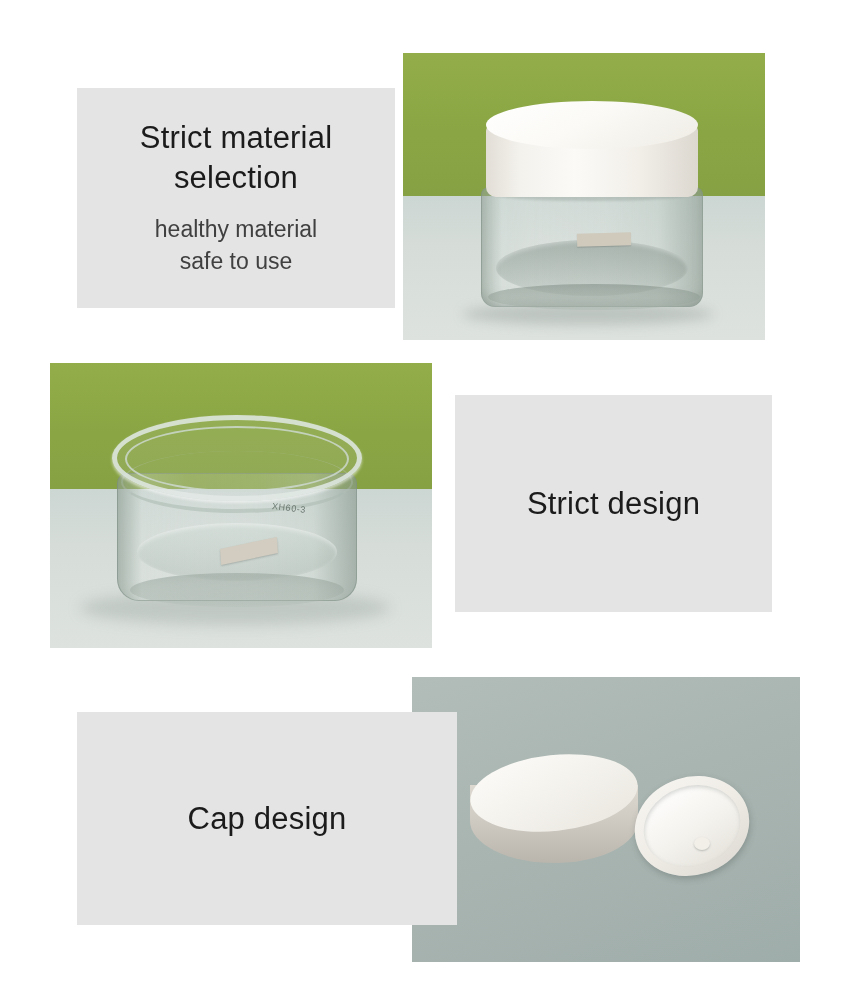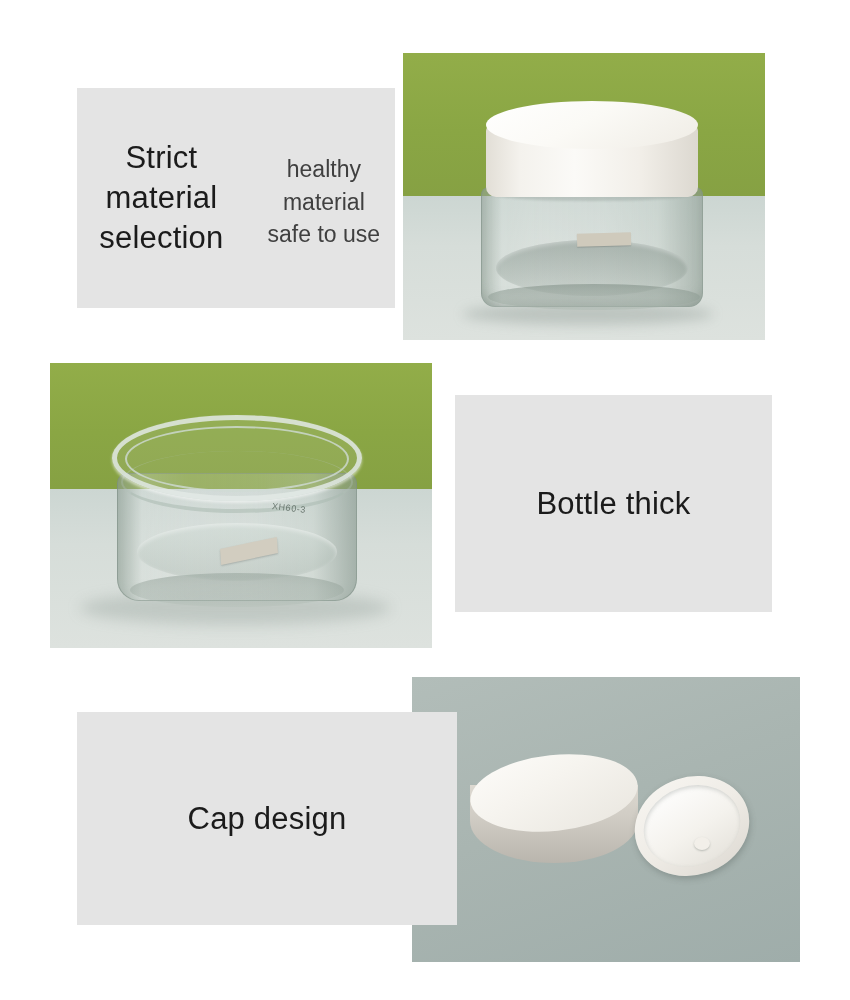--- a/index.html
+++ b/index.html
@@ -19,21 +19,21 @@
   .infographic {
     position: absolute;
     inset: 0;
   }
 
   
   .text-panel {
     position: absolute;
     background: #e4e4e4;
     display: flex;
-    flex-direction: row;
+    flex-direction: column;
     align-items: center;
     justify-content: center;
     box-sizing: border-box;
     z-index: 2;
     gap: 7px;
   }
   .panel-title {
     font-size: 31px;
     font-weight: 400;
     color: #1b1b1b;
@@ -439,21 +439,21 @@
         <div class="jar2-sticker"></div>
         <div class="jar2-thread"></div>
         <div class="jar2-rim-outer"></div>
         <div class="jar2-rim-inner"></div>
         <div class="jar2-code">XH60-3</div>
       </div>
     </div>
   </div>
 
   <div class="text-panel" id="panel-2">
-    <div class="panel-title">Bottle thick</div>
+    <div class="panel-title">Strict design</div>
   </div>
 
   <div class="photo" id="photo-3">
     <div class="scene">
       <div class="wall-grey"></div>
       <div class="cap-upright">
         <div class="cap-upright-shadow"></div>
         <div class="cap-upright-side"></div>
         <div class="cap-upright-top"></div>
       </div>

